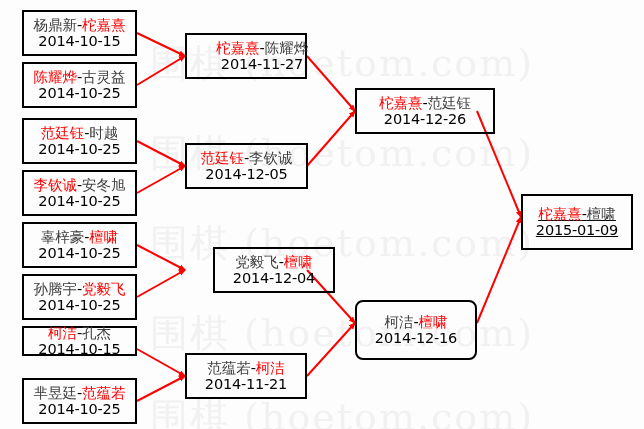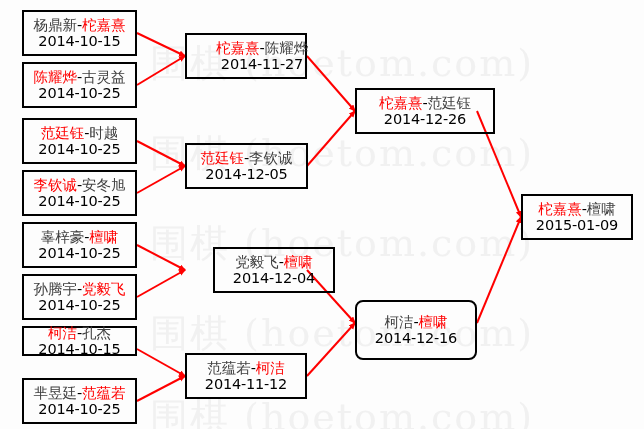--- a/index.html
+++ b/index.html
@@ -149,29 +149,29 @@
       <div class="match-box" style="left: 185px; top: 143px; width: 123px; height: 46px; border-color: rgb(0, 0, 0);">
         <div class="match-players"><span class="winner">范廷钰</span><span class="sep">-</span><span class="loser">李钦诚</span></div>
         <div class="match-date">2014-12-05</div>
       </div>
       <div class="match-box" style="left: 185px; top: 247px; width: 122px; height: 46px; border-color: rgb(0, 0, 0); margin-left: 28px;">
         <div class="match-players"><span class="loser">党毅飞</span><span class="sep">-</span><span class="winner">檀啸</span></div>
         <div class="match-date">2014-12-04</div>
       </div>
       <div class="match-box" style="left: 185px; top: 353px; width: 122px; height: 46px; border-color: rgb(0, 0, 0);">
         <div class="match-players"><span class="loser">范蕴若</span><span class="sep">-</span><span class="winner">柯洁</span></div>
-        <div class="match-date">2014-11-12</div>
+        <div class="match-date">2014-11-21</div>
       </div>
       <div class="match-box" style="left: 355px; top: 88px; width: 140px; height: 46px; border-color: rgb(0, 0, 0);">
         <div class="match-players"><span class="winner">柁嘉熹</span><span class="sep">-</span><span class="loser">范廷钰</span></div>
         <div class="match-date">2014-12-26</div>
       </div>
       <div class="match-box" style="left: 355px; top: 300px; width: 122px; height: 60px; border-color: rgb(0, 0, 0); border-radius: 8px;">
         <div class="match-players"><span class="loser">柯洁</span><span class="sep">-</span><span class="winner">檀啸</span></div>
         <div class="match-date">2014-12-16</div>
       </div>
-      <div class="match-box" style="left: 521px; top: 194px; width: 112px; height: 46px; border-color: rgb(0, 0, 0);">
+      <div class="match-box" style="left: 521px; top: 194px; width: 112px; height: 56px; border-color: rgb(0, 0, 0); text-decoration: underline;">
         <div class="match-players"><span class="winner">柁嘉熹</span><span class="sep">-</span><span class="loser">檀啸</span></div>
         <div class="match-date">2015-01-09</div>
       </div>
     </div>
 
 </div>
 
 </body></html>

